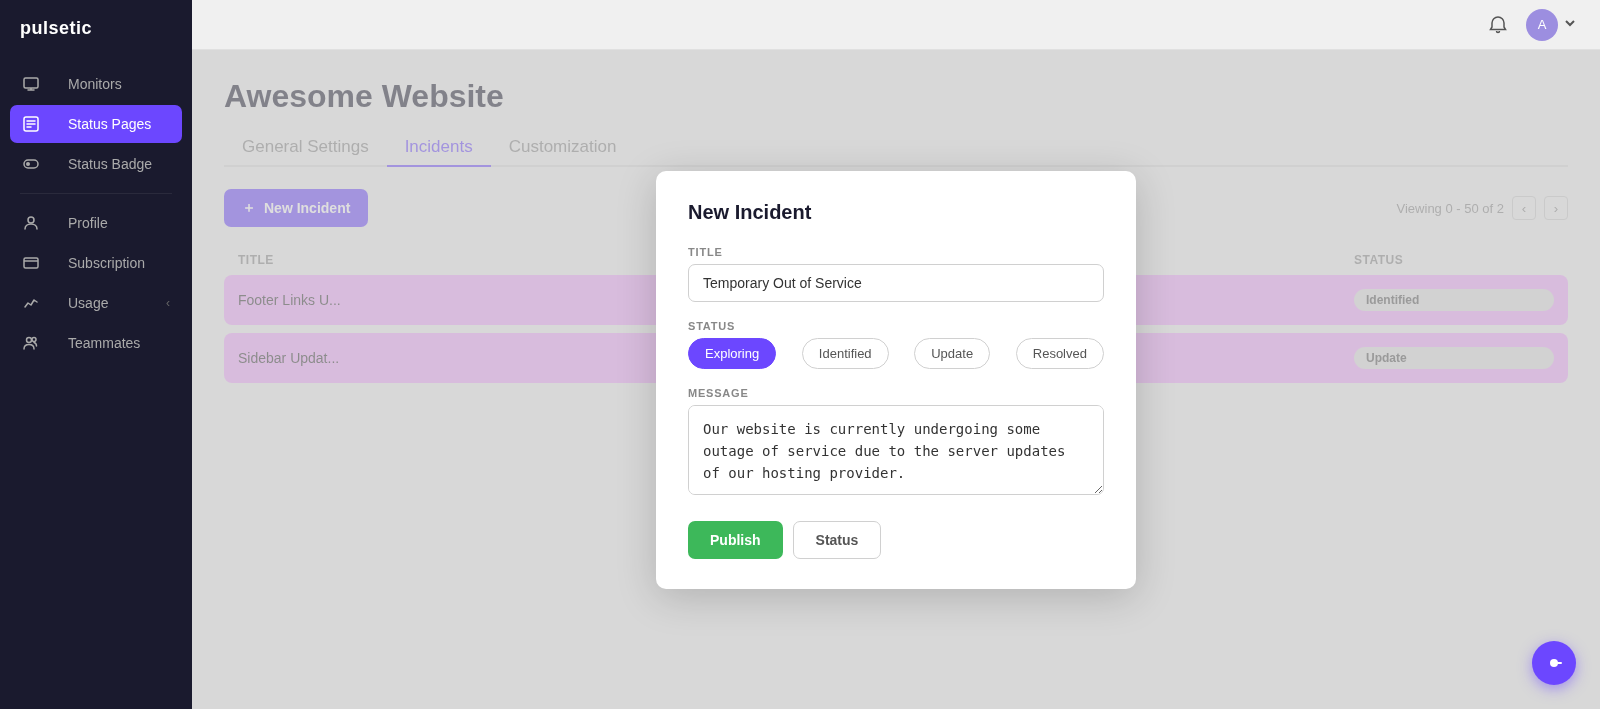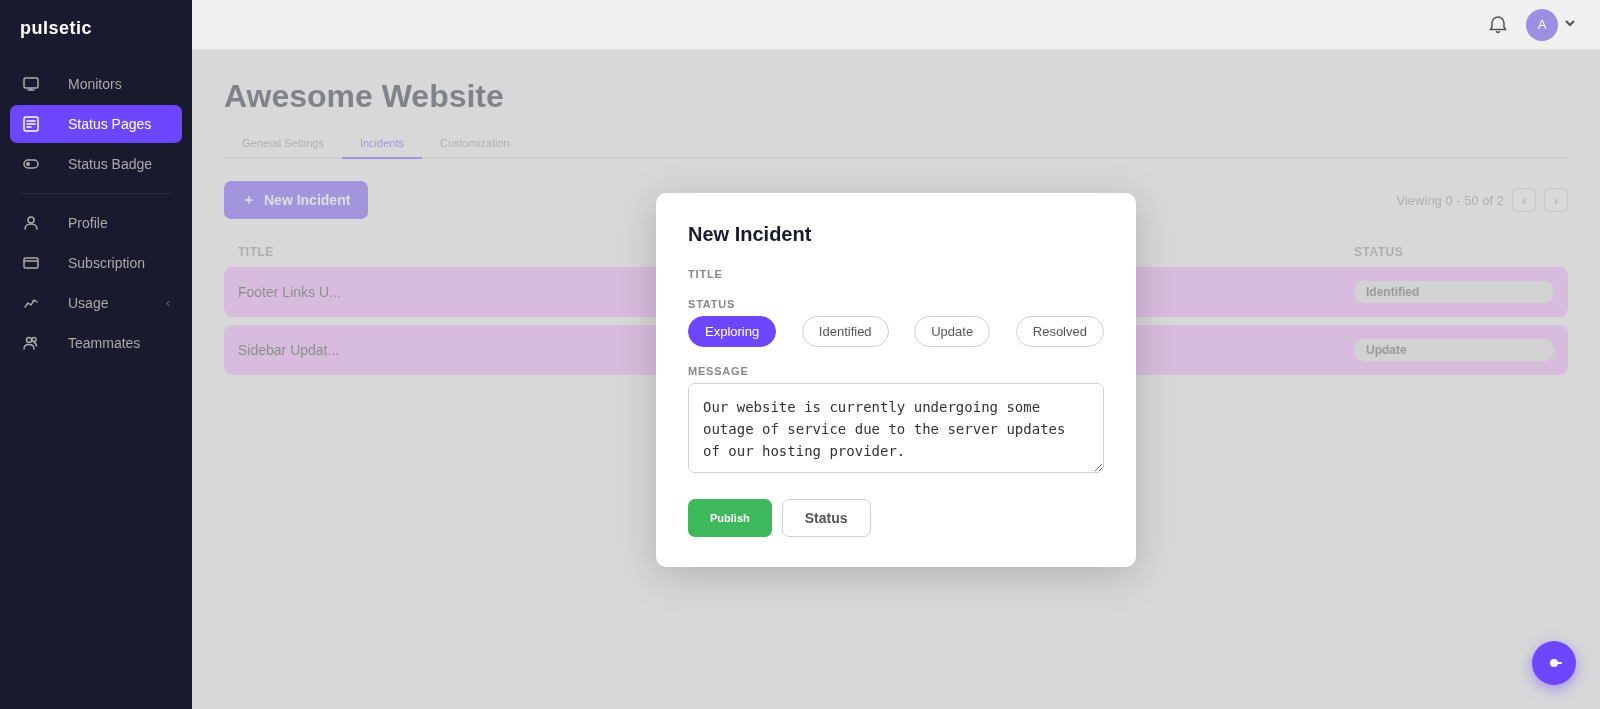--- a/index.html
+++ b/index.html
@@ -76,21 +76,21 @@
       margin-bottom: 14px;
     }
     .tabs {
       display: flex;
       gap: 0;
       border-bottom: 2px solid #ddd;
       margin-bottom: 22px;
     }
     .tab {
       padding: 8px 18px;
-      font-size: 11px;
+      font-size: 17px;
       font-weight: 500;
       color: #888;
       cursor: pointer;
       border-bottom: 2px solid transparent;
       margin-bottom: -2px;
     }
     .tab.active { color: #6c47ff; border-bottom-color: #6c47ff; }
 
     
     .table-toolbar {
@@ -227,21 +227,21 @@
       display: flex;
       gap: 10px;
       margin-top: 22px;
     }
     .btn-publish {
       background: #3db85a;
       color: #fff;
       border: none;
       border-radius: 7px;
       padding: 10px 22px;
-      font-size: 11px;
+      font-size: 14px;
       font-weight: 600;
       cursor: pointer;
     }
     .btn-cancel {
       background: #fff;
       color: #555;
       border: 1.5px solid #d0d0d0;
       border-radius: 7px;
       padding: 10px 22px;
       font-size: 14px;
@@ -408,20 +408,21 @@
       <span class="table-row-title">Sidebar Updat...</span>
       <span class="badge badge-update">Update</span>
     </div>
 
     <div class="overlay">
       <div class="modal">
         <div class="modal-title">New Incident</div>
 
         <div class="form-group">
           <div class="form-label">TITLE</div>
+          <input class="form-input" type="text" value="Temporary Out of Service" style="">
         </div>
 
         <div class="form-group">
           <div class="form-label">STATUS</div>
           <div class="status-toggles">
             <button class="status-btn active-exploring">Exploring</button>
             <button class="status-btn">Identified</button>
             <button class="status-btn">Update</button>
             <button class="status-btn">Resolved</button>
           </div>

